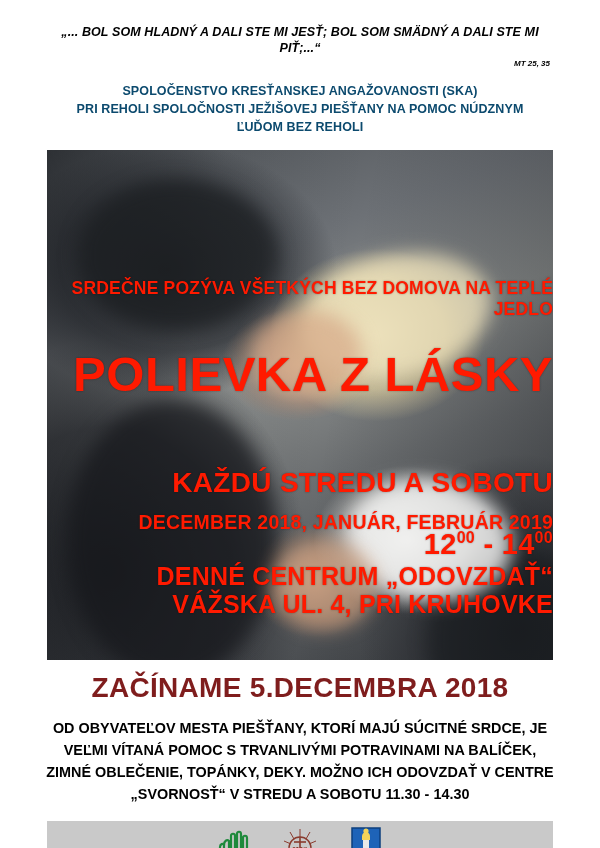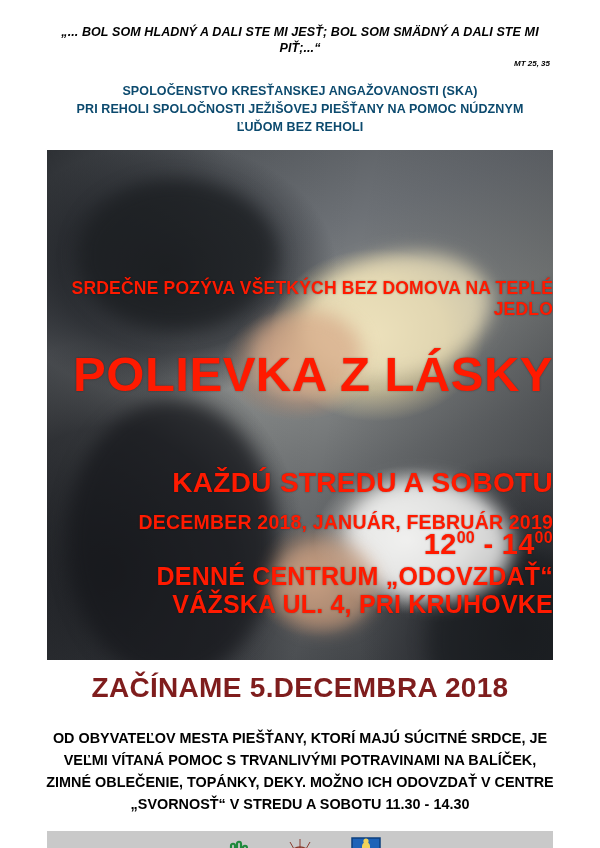--- a/index.html
+++ b/index.html
@@ -162,21 +162,21 @@
     margin-top: 12px;
     text-align: center;
     color: #7f1d1d;
     font-size: 28px;
     font-weight: bold;
     letter-spacing: 0.3px;
   }
 
   
   .appeal {
-    margin: 24px auto 0 auto;
+    margin: 14px auto 0 auto;
     width: 520px;
     text-align: center;
     color: #000;
     font-size: 14.4px;
     font-weight: bold;
     line-height: 1.52;
   }
 
   
   .logo-bar {

